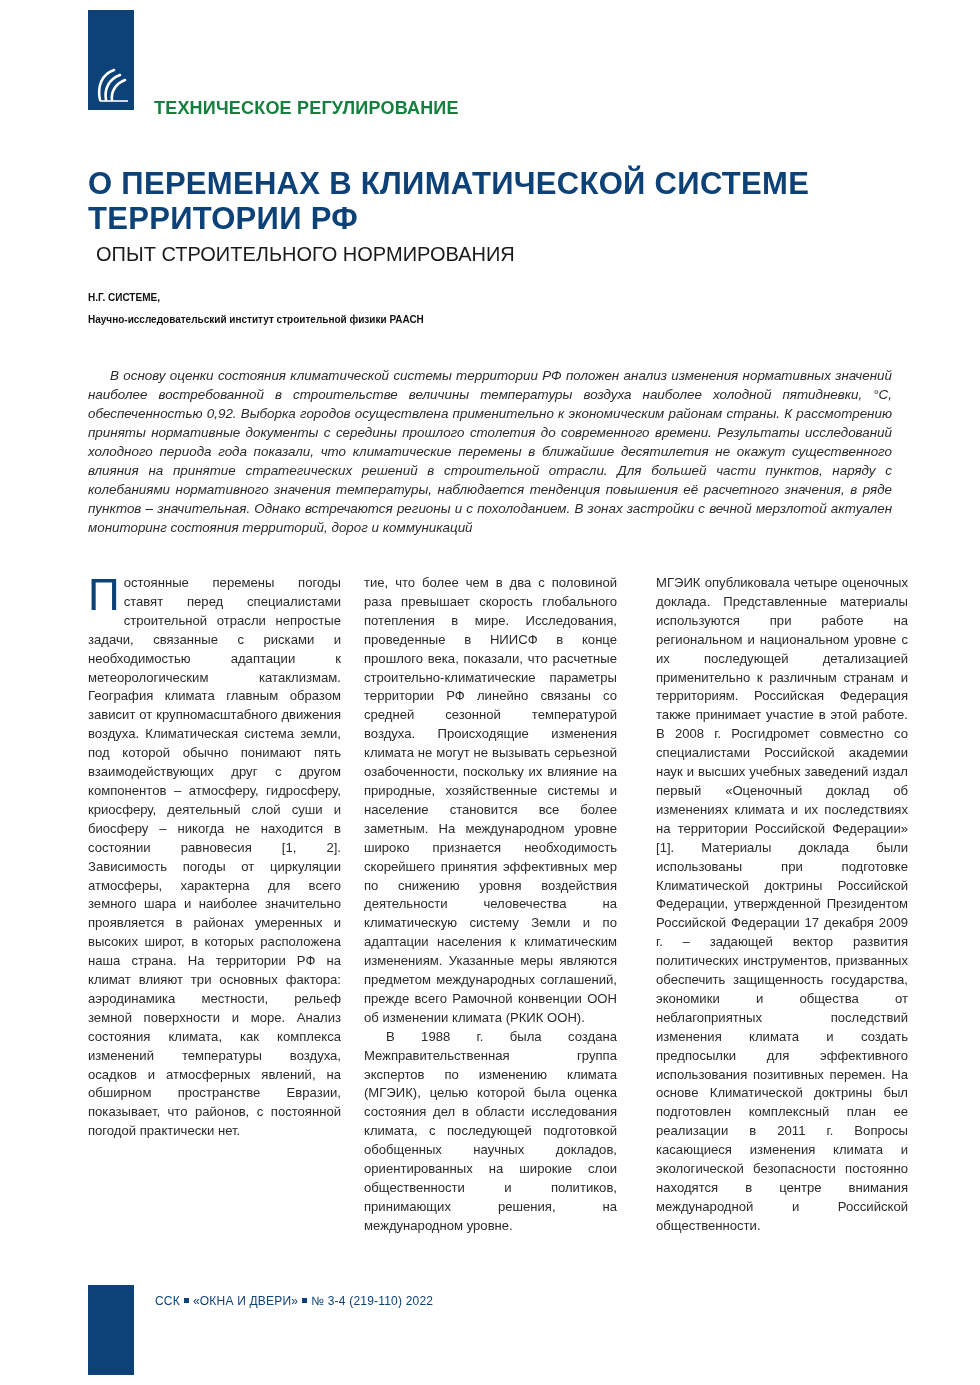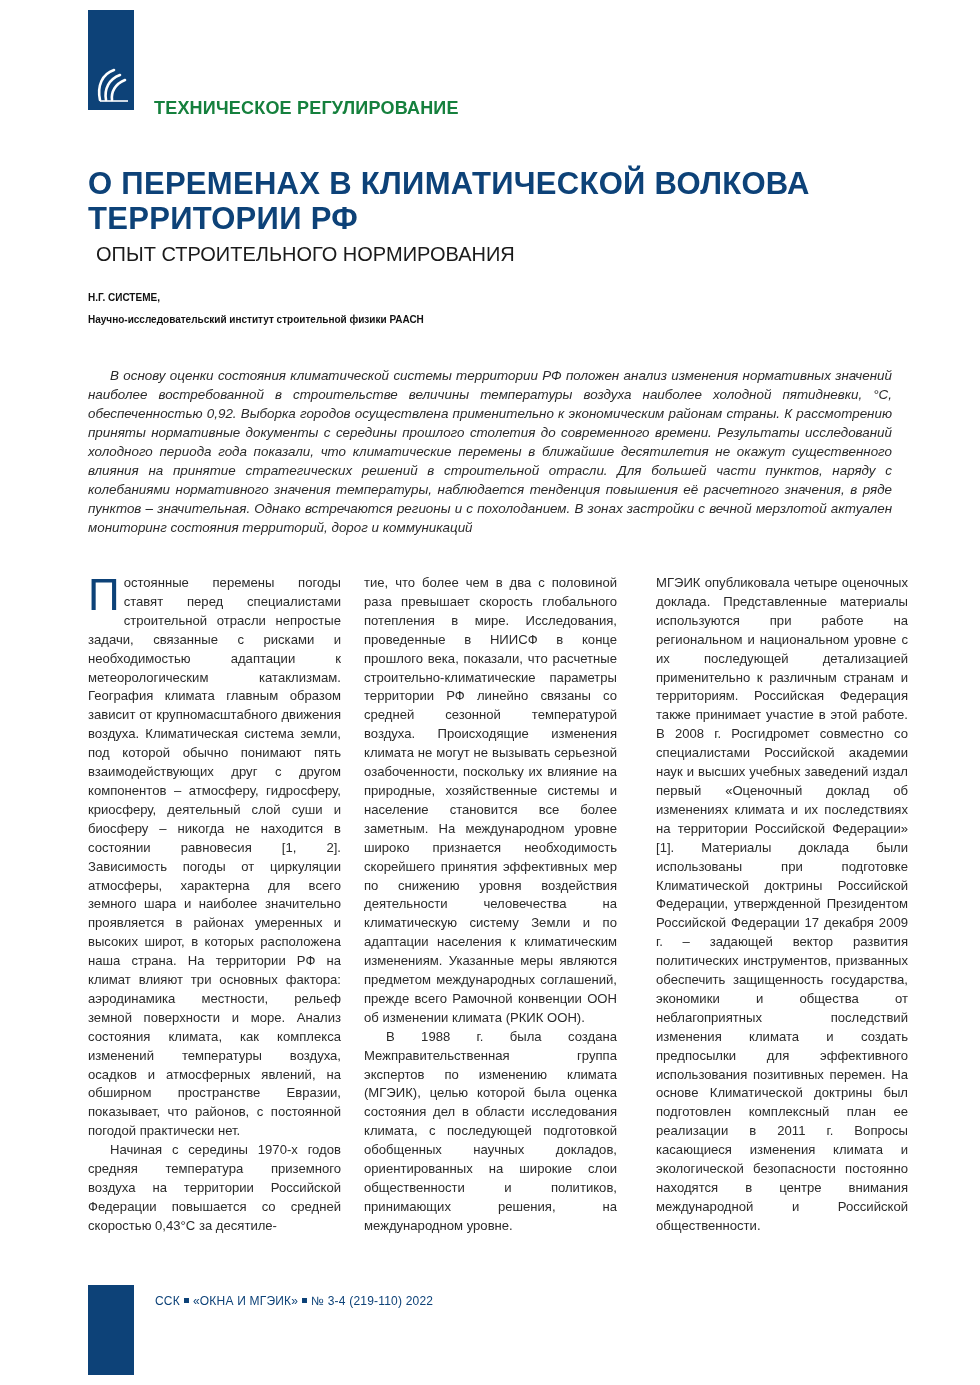--- a/index.html
+++ b/index.html
@@ -37,39 +37,38 @@
     <g fill="none" stroke="#ffffff" stroke-width="2.6" stroke-linecap="round">
       <path d="M22 4 C10 8 5 20 8 34"></path>
       <path d="M28 9 C17 13 12 23 14 34"></path>
       <path d="M33 14 C23 18 19 26 20 34"></path>
     </g>
     <path d="M8 35 L36 35" stroke="#ffffff" stroke-width="1.6"></path>
   </svg>
 </div>
 <div class="section-label">ТЕХНИЧЕСКОЕ РЕГУЛИРОВАНИЕ</div>
 
-<h1 class="title">О ПЕРЕМЕНАХ В КЛИМАТИЧЕСКОЙ ВОЛКОВА ТЕРРИТОРИИ РФ</h1>
+<h1 class="title">О ПЕРЕМЕНАХ В КЛИМАТИЧЕСКОЙ СИСТЕМЕ ТЕРРИТОРИИ РФ</h1>
 <div class="subtitle">ОПЫТ СТРОИТЕЛЬНОГО НОРМИРОВАНИЯ</div>
 <div class="author">Н.Г. СИСТЕМЕ,</div>
 <div class="affil">Научно-исследовательский институт строительной физики РААСН</div>
 
 <p class="abstract">В основу оценки состояния климатической системы территории РФ положен анализ изменения нормативных значений наиболее востребованной в строительстве величины температуры воздуха наиболее холодной пятидневки, °С, обеспеченностью 0,92. Выборка городов осуществлена применительно к экономическим районам страны. К рассмотрению приняты нормативные документы с середины прошлого столетия до современного времени. Результаты исследований холодного периода года показали, что климатические перемены в ближайшие десятилетия не окажут существенного влияния на принятие стратегических решений в строительной отрасли. Для большей части пунктов, наряду с колебаниями нормативного значения температуры, наблюдается тенденция повышения её расчетного значения, в ряде пунктов – значительная. Однако встречаются регионы и с похолоданием. В зонах застройки с вечной мерзлотой актуален мониторинг состояния территорий, дорог и коммуникаций</p>
 
 <div class="col col1">
   <p><span class="dropcap">П</span><span>остоянные перемены погоды ставят перед специалистами строительной отрасли непростые задачи, связанные с рисками и необходимостью адаптации к метеорологическим катаклизмам. География климата главным образом зависит от крупномасштабного движения воздуха. Климатическая система земли, под которой обычно понимают пять взаимодействующих друг с другом компонентов – атмосферу, гидросферу, криосферу, деятельный слой суши и биосферу – никогда не находится в состоянии равновесия [1, 2]. Зависимость погоды от циркуляции атмосферы, характерна для всего земного шара и наиболее значительно проявляется в районах умеренных и высоких широт, в которых расположена наша страна. На территории РФ на климат влияют три основных фактора: аэродинамика местности, рельеф земной поверхности и море. Анализ состояния климата, как комплекса изменений температуры воздуха, осадков и атмосферных явлений, на обширном пространстве Евразии, показывает, что районов, с постоянной погодой практически нет.</span></p>
-  <p class="indent">Начиная с середины 1970-х годов средняя температура приземного воздуха на территории Российской Федерации повышается со средней скоростью 0,43°С за десятиле-</p>
 </div>
 
 <div class="col col2">
   <p>тие, что более чем в два с половиной раза превышает скорость глобального потепления в мире. Исследования, проведенные в НИИСФ в конце прошлого века, показали, что расчетные строительно-климатические параметры территории РФ линейно связаны со средней сезонной температурой воздуха. Происходящие изменения климата не могут не вызывать серьезной озабоченности, поскольку их влияние на природные, хозяйственные системы и население становится все более заметным. На международном уровне широко признается необходимость скорейшего принятия эффективных мер по снижению уровня воздействия деятельности человечества на климатическую систему Земли и по адаптации населения к климатическим изменениям. Указанные меры являются предметом международных соглашений, прежде всего Рамочной конвенции ООН об изменении климата (РКИК ООН).</p>
   <p class="indent">В 1988 г. была создана Межправительственная группа экспертов по изменению климата (МГЭИК), целью которой была оценка состояния дел в области исследования климата, с последующей подготовкой обобщенных научных докладов, ориентированных на широкие слои общественности и политиков, принимающих решения, на международном уровне.</p>
 </div>
 
 <div class="col col3">
   <p>МГЭИК опубликовала четыре оценочных доклада. Представленные материалы используются при работе на региональном и национальном уровне с их последующей детализацией применительно к различным странам и территориям. Российская Федерация также принимает участие в этой работе. В 2008 г. Росгидромет совместно со специалистами Российской академии наук и высших учебных заведений издал первый «Оценочный доклад об изменениях климата и их последствиях на территории Российской Федерации» [1]. Материалы доклада были использованы при подготовке Климатической доктрины Российской Федерации, утвержденной Президентом Российской Федерации 17 декабря 2009 г. – задающей вектор развития политических инструментов, призванных обеспечить защищенность государства, экономики и общества от неблагоприятных последствий изменения климата и создать предпосылки для эффективного использования позитивных перемен. На основе Климатической доктрины был подготовлен комплексный план ее реализации в 2011 г. Вопросы касающиеся изменения климата и экологической безопасности постоянно находятся в центре внимания международной и Российской общественности.</p>
 </div>
 
 <div class="footer-band">
   <div class="page-number">14</div>
 </div>
 <div class="footer-text">
-  <span>ССК</span><span class="sq"></span><span>«ОКНА И МГЭИК»</span><span class="sq"></span><span>№ 3-4 (219-110) 2022</span>
+  <span>ССК</span><span class="sq"></span><span>«ОКНА И ДВЕРИ»</span><span class="sq"></span><span>№ 3-4 (219-110) 2022</span>
 </div>
 
 </body></html>

